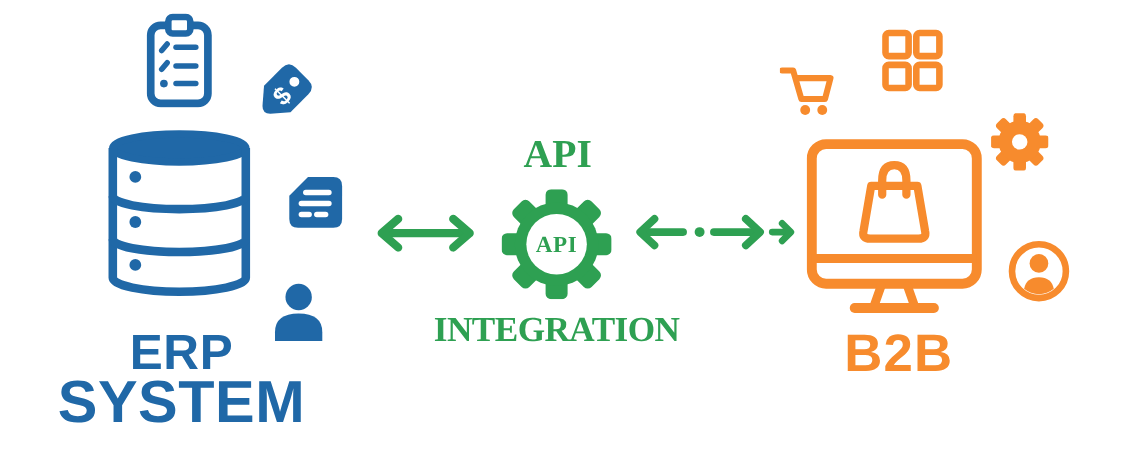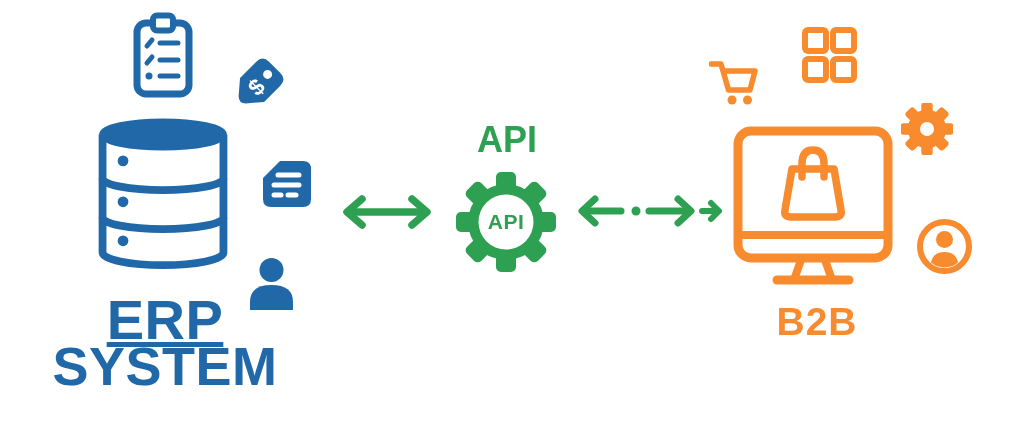--- a/index.html
+++ b/index.html
@@ -3,31 +3,31 @@
 <meta charset="utf-8">
 <style>
   html,body{margin:0;padding:0;background:#fff;}
   .canvas{
     position:relative;width:1024px;height:427px;overflow:hidden;
     background:var(--background,#fff);
     font-family:"Liberation Sans",sans-serif;
   }
   .abs{position:absolute;}
   .blue{color:var(--blue,#2068A7);}
-  .green{color:var(--green,#2EA052);}
+  .green{color:var(--green,#2EA052);font-family:Liberation Serif, serif;}
   .orange{color:var(--orange,#F78B2D);}
   .label{font-weight:800;text-align:center;}
   .erp-label{left:45px;top:296px;width:240px;}
-  .erp-label .l1{font-size:56px;line-height:47px;letter-spacing:.5px;text-decoration:underline;}
+  .erp-label .l1{font-size:45px;line-height:47px;letter-spacing:.5px;}
   .erp-label .l2{font-size:54px;line-height:47px;letter-spacing:.5px;}
   .api-title{left:427px;top:120px;width:160px;font-size:36px;line-height:40px;}
   .integration-label{left:375px;top:281px;width:262px;font-size:32px;line-height:36px;letter-spacing:-.5px;}
   .gear-label{left:456px;top:172px;width:100px;height:100px;display:flex;align-items:center;justify-content:center;font-weight:800;font-size:21px;letter-spacing:.5px;}
   .b2b-label{left:697px;top:297px;width:240px;}
-  .b2b-label .l1{font-size:39px;line-height:50px;letter-spacing:1px;}
+  .b2b-label .l1{font-size:48px;line-height:50px;letter-spacing:1px;}
   .b2b-label .l2{font-size:37px;line-height:44px;letter-spacing:-.5px;}
   svg{display:block;width:100%;height:100%;}
 </style>
 </head>
 <body>
 
 <div class="canvas">
 
   <div class="abs blue" style="left:133px;top:12px;width:60px;height:86px;">
     <svg viewBox="0 0 60 86">
@@ -129,20 +129,21 @@
         <path d="M103,7 L116,19 L103,31"></path>
       </g>
       <circle cx="61" cy="19" r="4.5" fill="currentColor"></circle>
       <g stroke="currentColor" stroke-width="6" stroke-linecap="round" stroke-linejoin="round" fill="none">
         <path d="M127,19 H141"></path>
         <path d="M136,11 L144,19 L136,27"></path>
       </g>
     </svg>
   </div>
 
+  <div class="abs label green integration-label">INTEGRATION</div>
 
   <div class="abs orange" style="left:709px;top:57px;width:54px;height:51px;">
     <svg viewBox="0 0 54 51">
       <path d="M2,7 H12 L19.5,33 H41 L46,14 H14.5" fill="none" stroke="currentColor" stroke-width="5.5" stroke-linecap="round" stroke-linejoin="round"></path>
       <circle cx="23" cy="43" r="4.5" fill="currentColor"></circle>
       <circle cx="38.5" cy="43" r="4.5" fill="currentColor"></circle>
     </svg>
   </div>
 
   <div class="abs orange" style="left:801px;top:26px;width:57px;height:58px;">

